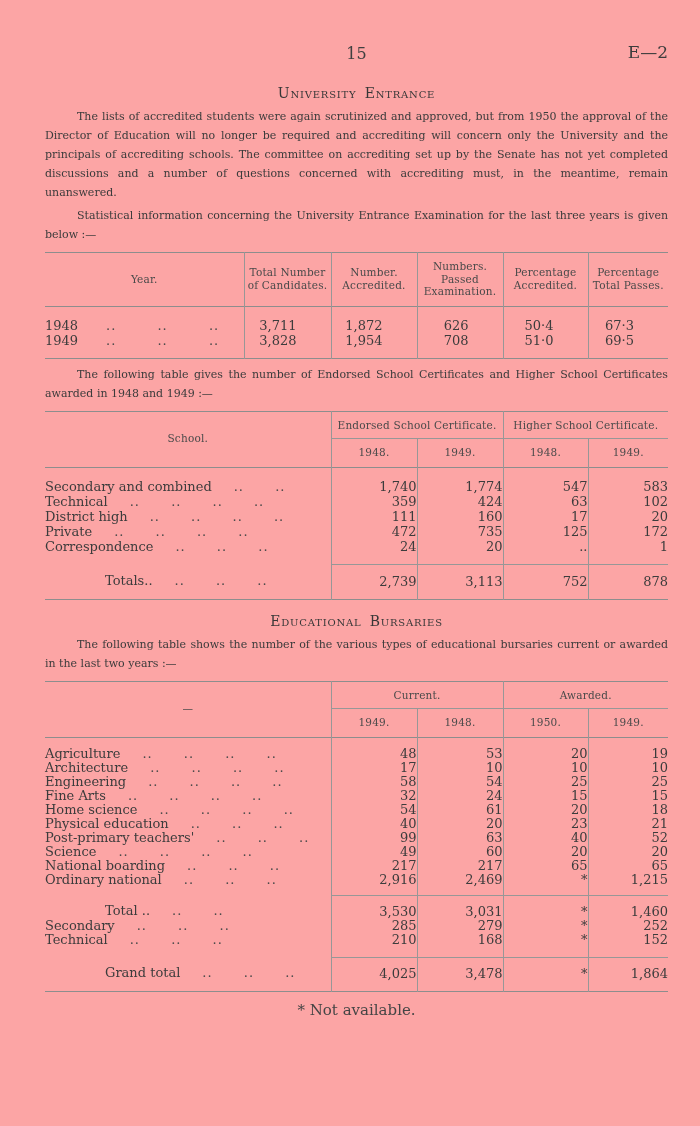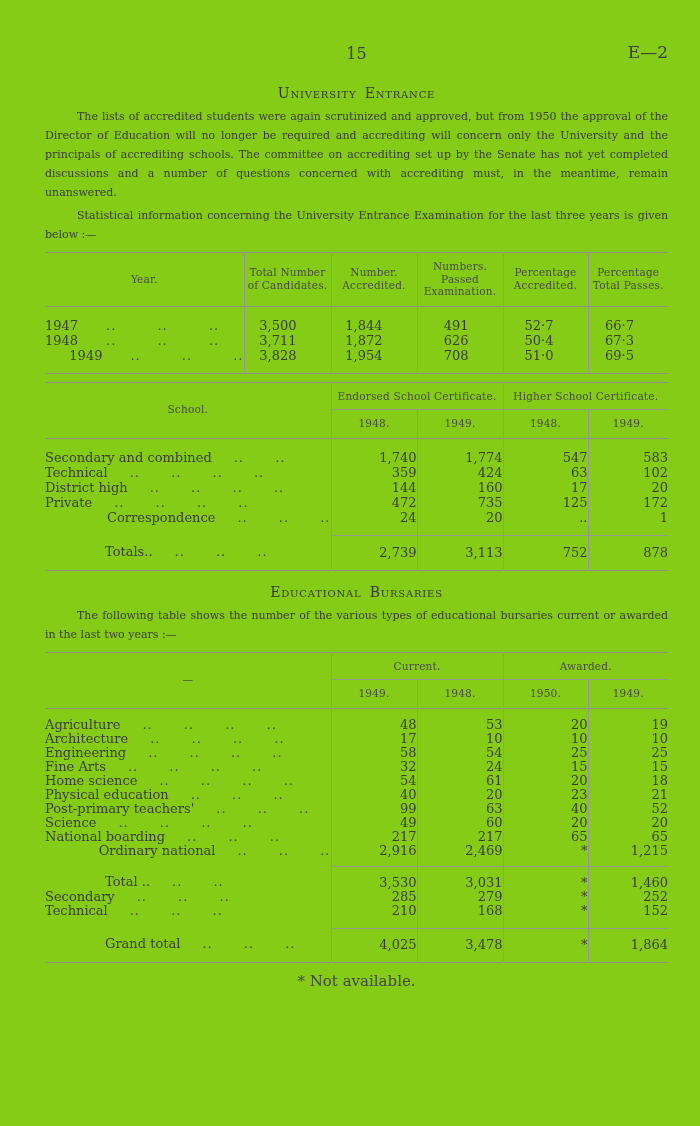--- a/index.html
+++ b/index.html
@@ -7,21 +7,21 @@
     padding: 0;
     background: #fbfbf9;
     font-family: "DejaVu Serif", "Liberation Serif", serif;
   }
   .page {
     position: relative;
     box-sizing: border-box;
     width: 700px;
     height: 1126px;
     padding: 44px 32px 0 45px;
-    background: #84cc16;
+    background: #fca5a5;
     color: #3a3a3a;
     overflow: hidden;
   }
   
   .page-head {
     position: relative;
     height: 20px;
   }
   .page-num {
     position: absolute;
@@ -95,21 +95,21 @@
   .lbl { padding-left: 2px; }
   .lbl.ind { padding-left: 60px; }
   .dots {
     margin-left: 22px;
     word-spacing: 26px;
     letter-spacing: 1px;
     color: #4a4a4a;
   }
   .t1 .dots { margin-left: 28px; word-spacing: 36px; }
   tbody.body-pad tr:first-of-type td { padding-top: 11px; }
-  tbody.body-pad tr:last-of-type td { padding-bottom: 10px; text-align: right; }
+  tbody.body-pad tr:last-of-type td { padding-bottom: 10px; }
   .t3 tbody.body-pad tr:first-of-type td { padding-top: 9px; }
   .t3 tbody.body-pad tr:last-of-type td { padding-bottom: 8px; }
   tbody.rule-top tr:first-of-type td { padding-top: 9px; }
   tbody.rule-top tr:last-of-type td { padding-bottom: 10px; }
   tbody.rule-top tr:first-of-type td.num { border-top: 1px solid #979797; }
   
   .footnote {
     margin-top: 9px;
     text-align: center;
     font-size: 15px;
@@ -151,28 +151,20 @@
 Passed
 Examination.</th>
           <th class="vline">Percentage
 Accredited.</th>
           <th class="vline">Percentage
 Total Passes.</th>
         </tr>
       </thead>
       <tbody class="body-pad">
 
-          <tr>
-            <td class="lbl"><span>1947</span><span class="dots">.. .. ..</span></td>
-            <td class="num vline">3,500</td>
-            <td class="num vline">1,844</td>
-            <td class="num vline">491</td>
-            <td class="num vline">52·7</td>
-            <td class="num vline">66·7</td>
-          </tr>
 
           <tr>
             <td class="lbl"><span>1948</span><span class="dots">.. .. ..</span></td>
             <td class="num vline">3,711</td>
             <td class="num vline">1,872</td>
             <td class="num vline">626</td>
             <td class="num vline">50·4</td>
             <td class="num vline">67·3</td>
           </tr>
 
@@ -183,20 +175,21 @@
             <td class="num vline">708</td>
             <td class="num vline">51·0</td>
             <td class="num vline">69·5</td>
           </tr>
 
       </tbody>
     </table>
   </section>
 
   <section>
+    <p class="par">The following table gives the number of Endorsed School Certificates and Higher School Certificates awarded in 1948 and 1949 :—</p>
 
     <table class="doc-table t2">
       <colgroup>
         <col style="width:286px">
           <col style="width:86px">
           <col style="width:86px">
         <col style="width:85px">
           <col style="width:80px">
       </colgroup>
       <thead>
@@ -225,21 +218,21 @@
           <tr>
             <td class="lbl"><span>Technical</span><span class="dots">.. .. .. ..</span></td>
             <td class="num vline">359</td>
             <td class="num vline">424</td>
             <td class="num vline">63</td>
             <td class="num vline">102</td>
           </tr>
 
           <tr>
             <td class="lbl"><span>District high</span><span class="dots">.. .. .. ..</span></td>
-            <td class="num vline">144</td>
+            <td class="num vline">111</td>
             <td class="num vline">160</td>
             <td class="num vline">17</td>
             <td class="num vline">20</td>
           </tr>
 
           <tr>
             <td class="lbl"><span>Private</span><span class="dots">.. .. .. ..</span></td>
             <td class="num vline">472</td>
             <td class="num vline">735</td>
             <td class="num vline">125</td>

